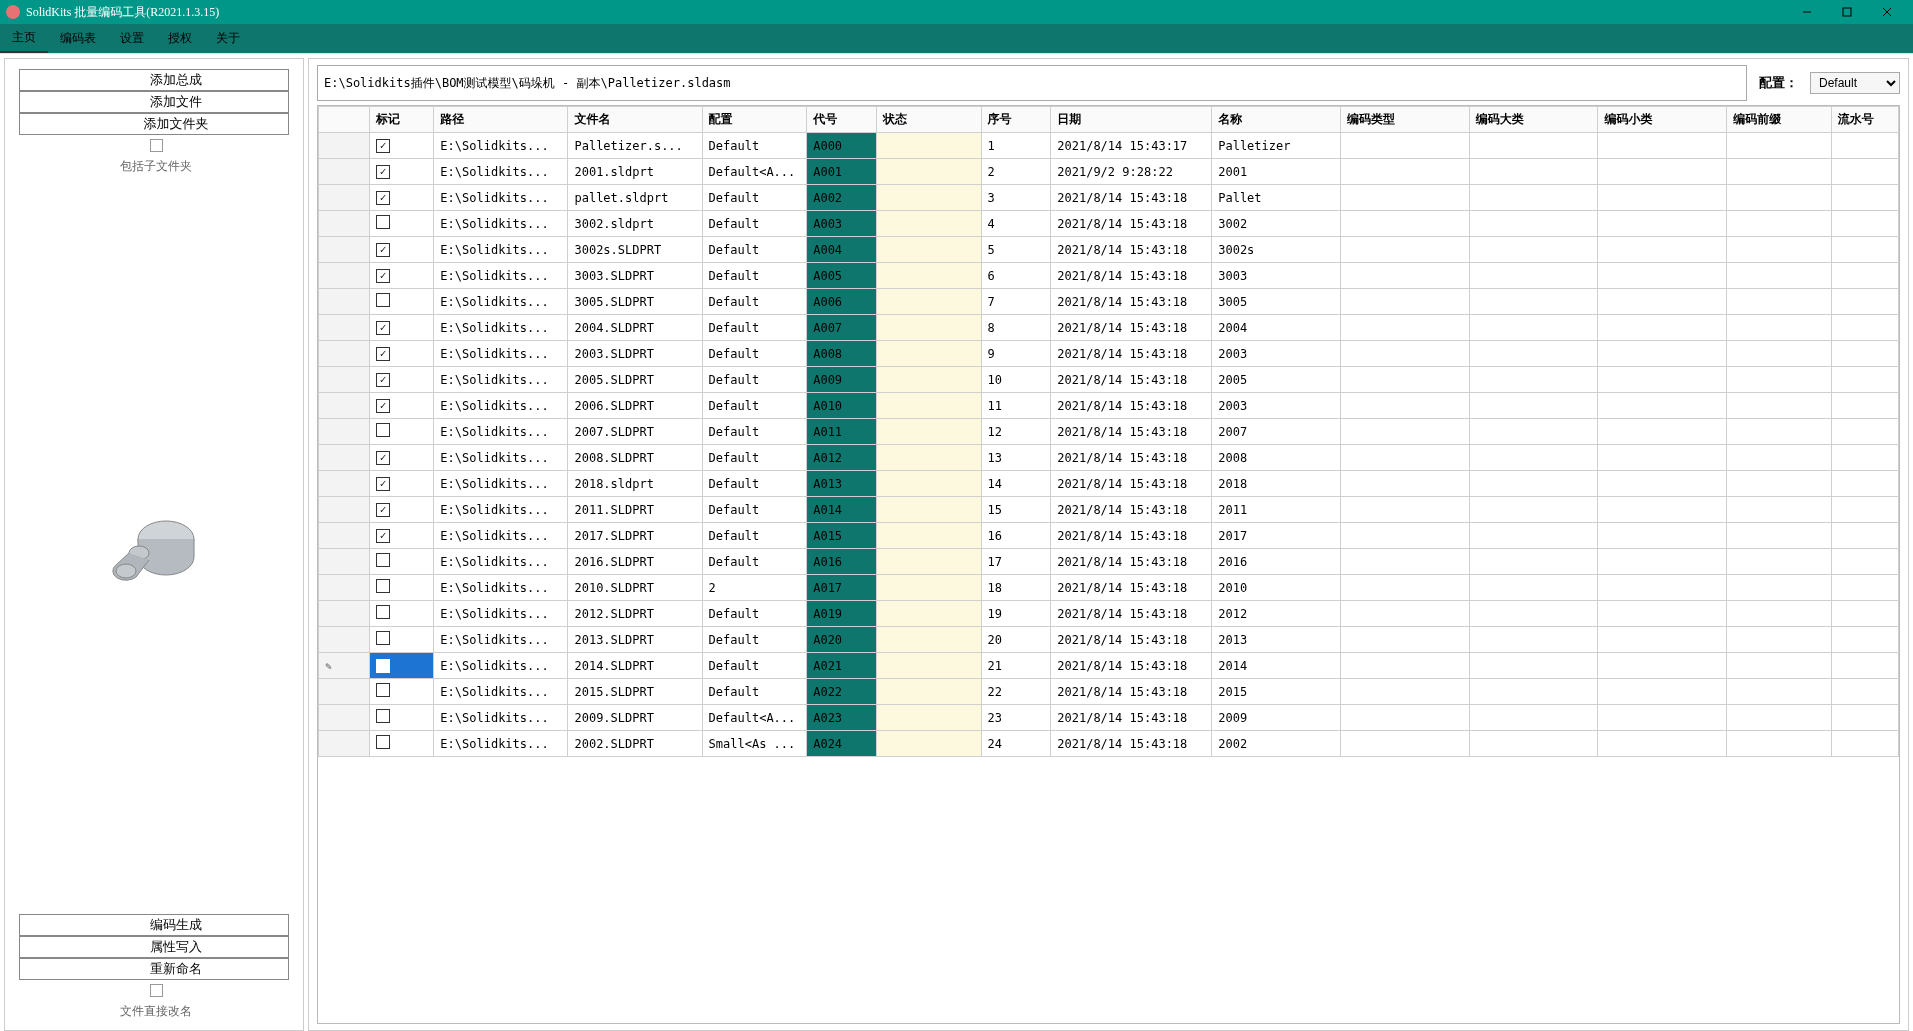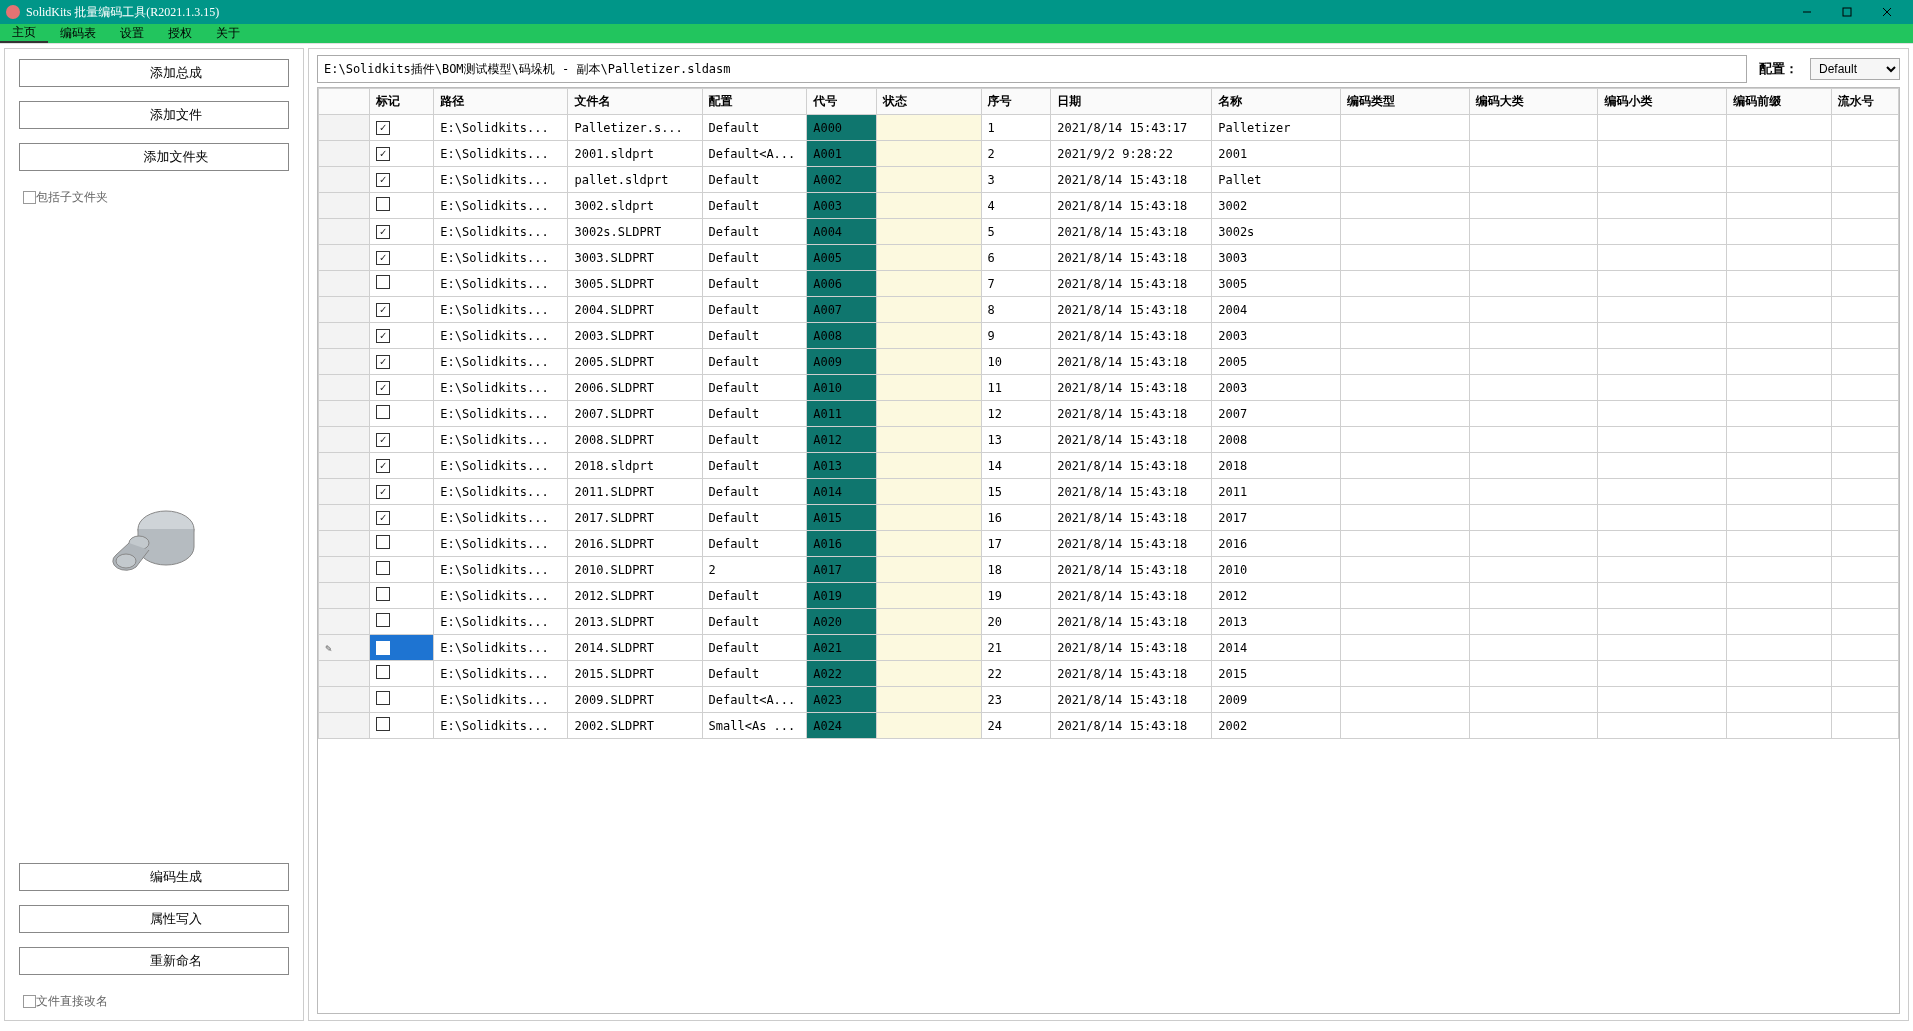--- a/index.html
+++ b/index.html
@@ -5,37 +5,37 @@
   * { box-sizing: border-box; margin: 0; padding: 0; }
   body { font-family: "Microsoft YaHei", sans-serif; font-size: 12px; background: #fff; overflow: hidden; }
   
   .titlebar { background: #009688; color: #fff; height: 24px; display: flex; align-items: center; padding: 0 6px; justify-content: space-between; }
   .titlebar-left { display: flex; align-items: center; gap: 6px; font-family: Liberation Serif, serif; }
   .titlebar-app-icon { width: 14px; height: 14px; background: #e57373; border-radius: 50%; display: inline-block; }
   .titlebar-title { font-size: 12px; }
   .win-controls { display: flex; gap: 0; }
   .win-btn { width: 40px; height: 24px; display: flex; align-items: center; justify-content: center; cursor: pointer; color: #000; }
   
-  .menubar { background: #22c55e; border-bottom: 1px solid #e0e0e0; height: 20px; display: flex; align-items: stretch; }
+  .menubar { background: #0f766e; border-bottom: 1px solid #e0e0e0; height: 30px; display: flex; align-items: stretch; }
   .menubar-item { padding: 0 12px; display: flex; align-items: center; cursor: default; font-size: 12px; }
   .menubar-item.active { border-bottom: 2px solid #333; }
   
   .body-area { display: flex; height: calc(100vh - 50px); }
   
   .sidebar { width: 300px; border: 1px solid #ccc; margin: 4px; padding: 10px 14px; display: flex; flex-direction: column; }
-  .sidebar-btn { width: 100%; height: 28px; border: 1px solid #888; background: #fff; margin-bottom: 14px; cursor: pointer; font-size: 13px; font-family: inherit; padding-left: 44px; }
-  .chk-row { display: flex; align-items: center; gap: 0; margin: 4px 0 0 4px; font-size: 12px; color: #666; }
+  .sidebar-btn { width: 100%; height: 22px; border: 1px solid #888; background: #fff; cursor: pointer; font-size: 13px; font-family: inherit; padding-left: 44px; }
+  .chk-row { display: flex; align-items: center; gap: 6px; margin: 4px 0 0 4px; font-size: 12px; color: #666; flex-direction: column; }
   .chk-box { width: 13px; height: 13px; border: 1px solid #999; display:inline-block; }
   .preview-area { flex: 1; display: flex; align-items: center; justify-content: center; }
   .preview-svg { width: 120px; height: 120px; }
   .sidebar-bottom { margin-top: auto; }
   
   .main { flex: 1; border: 1px solid #ccc; margin: 4px 4px 4px 0; padding: 6px 8px; display: flex; flex-direction: column; overflow: hidden; }
   .toprow { display: flex; align-items: center; gap: 12px; margin-bottom: 4px; }
-  .path-input { flex: 1; border: 1px solid #aaa; height: 28px; padding: 0 6px; font-family: "SimSun","NSimSun",monospace; font-size:12px; background:#fff; }
+  .path-input { flex: 1; border: 1px solid #aaa; height: 36px; padding: 0 6px; font-family: "SimSun","NSimSun",monospace; font-size:12px; background:#fff; }
   .config-lbl { font-weight: bold; font-size: 13px; }
   .config-select { width: 90px; height: 22px; border: 1px solid #aaa; background: #f6f6f6; font-size:12px; padding:0 4px; }
   
   .grid-wrap { border: 1px solid #bbb; flex:1; overflow:auto; }
   table.grid { border-collapse: collapse; width: 100%; font-family: "SimSun","NSimSun",monospace; font-size: 12px; table-layout: fixed; }
   table.grid th, table.grid td { border: 1px solid #cfcfcf; padding: 0 6px; height: 26px; text-align: left; overflow: hidden; white-space: nowrap; text-overflow: ellipsis; }
   table.grid th { background: #fafafa; font-weight: bold; font-family: "Microsoft YaHei", sans-serif; }
   col.c-rowhdr { width: 38px; }
   col.c-mark   { width: 48px; }
   col.c-path   { width: 100px; }

